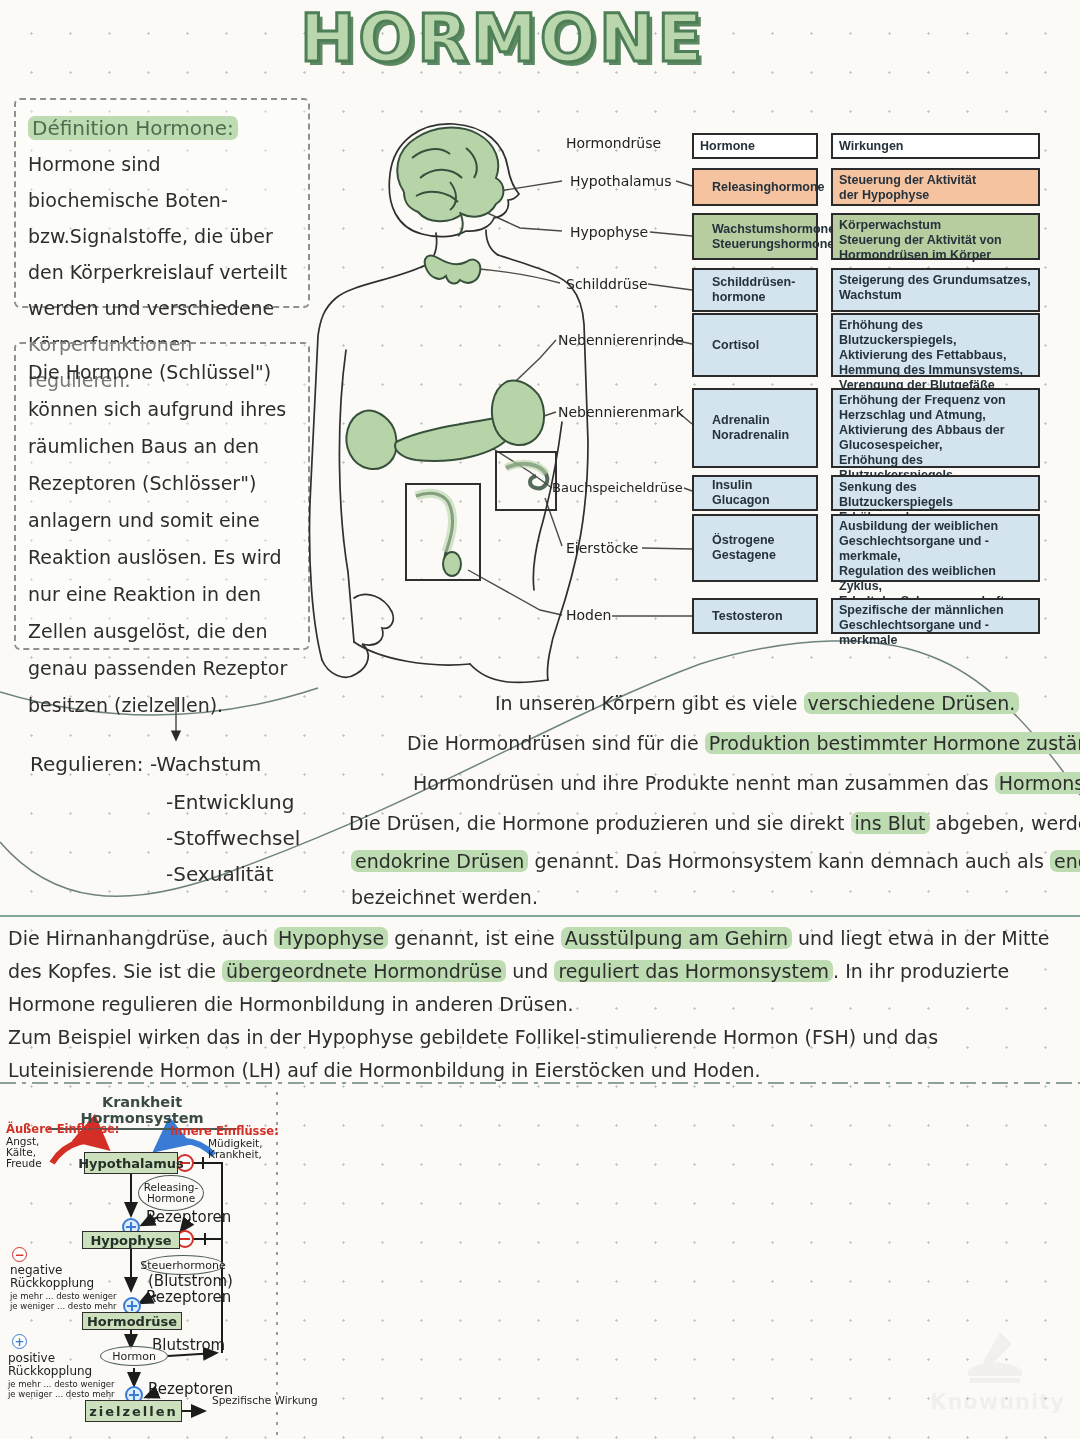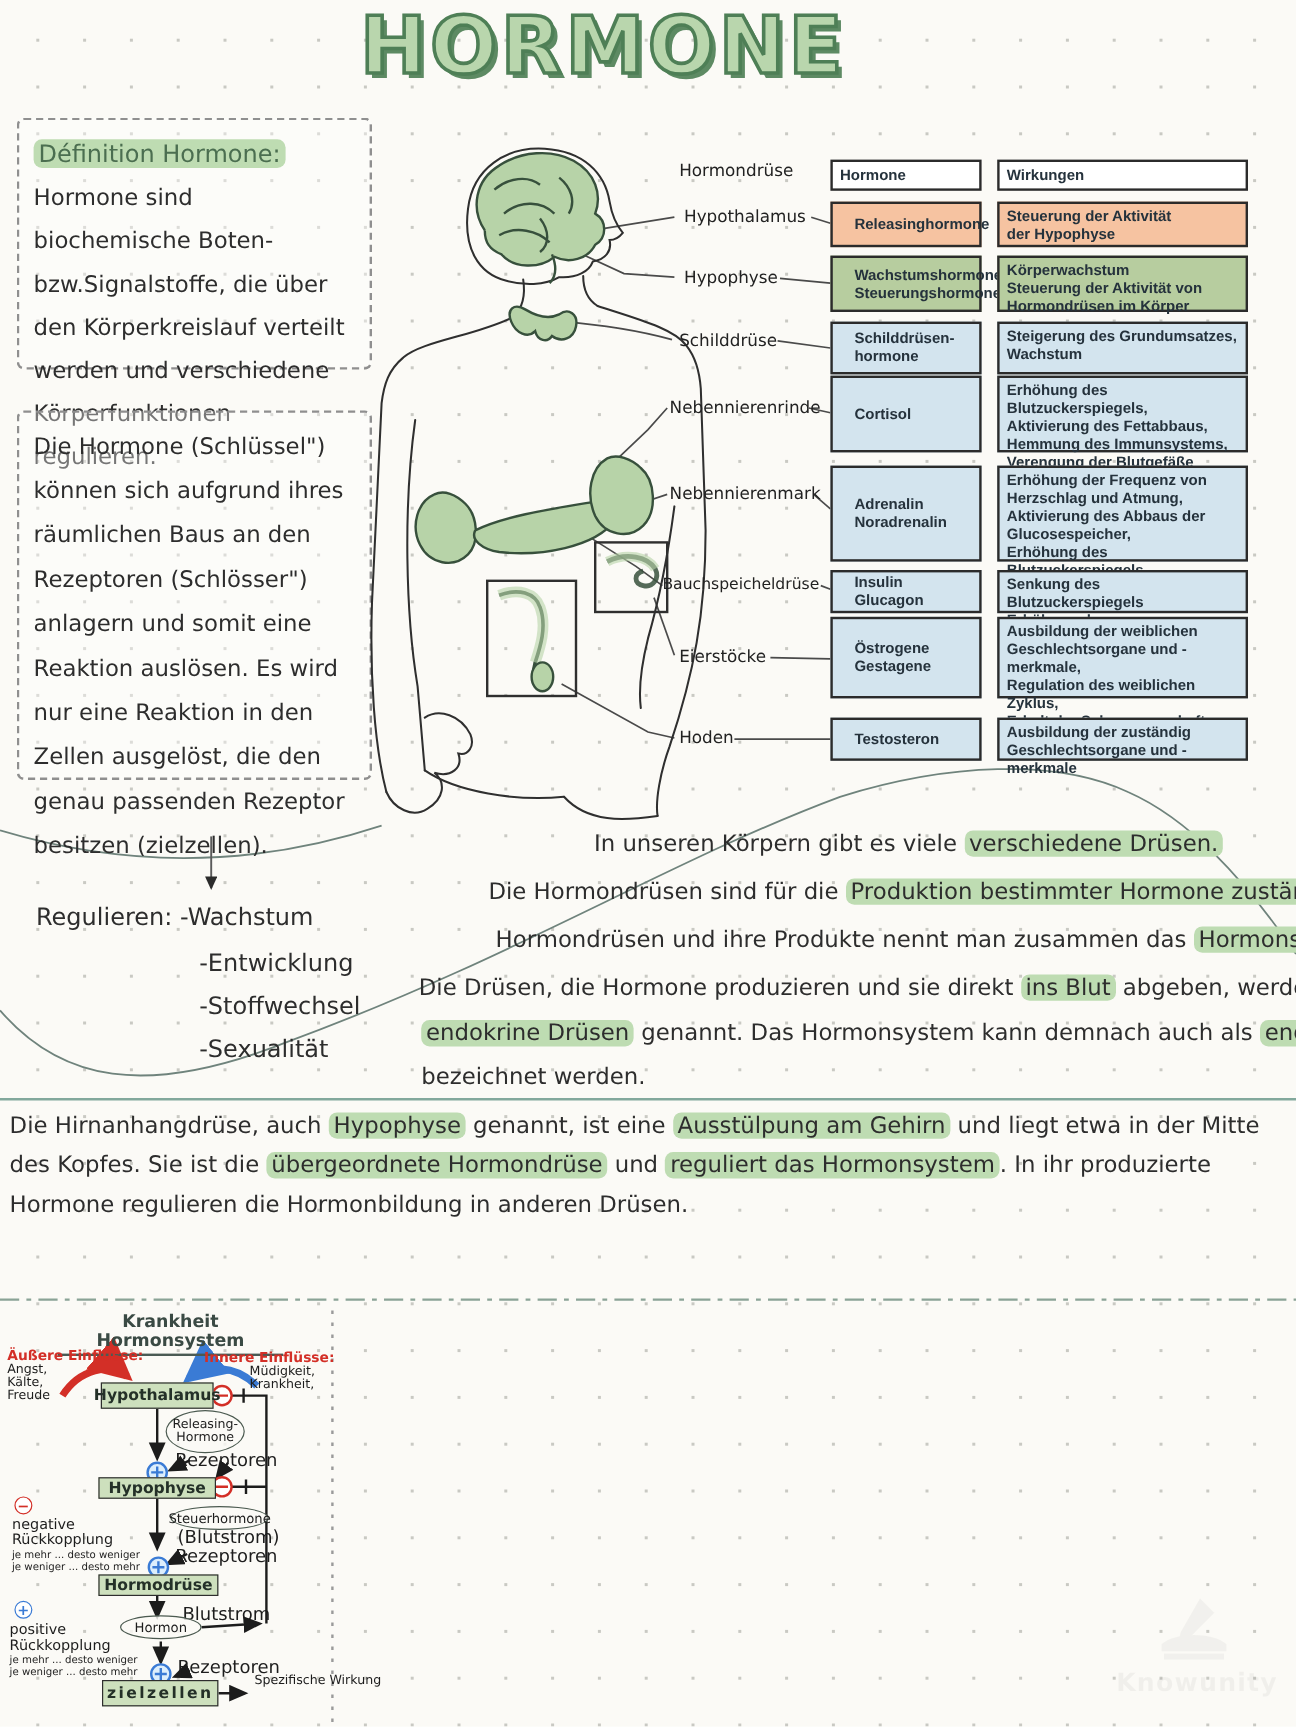--- a/index.html
+++ b/index.html
@@ -205,38 +205,39 @@
 Gestagene</div>
 
   <div class="abs tcell cwirk row-blue pre" style="top:475px;height:36px;">Senkung des Blutzuckerspiegels
 Erhöhung des Blutzuckerspiegels</div>
   <div class="abs tcell cwirk row-blue pre" style="top:514px;height:68px;">Ausbildung der weiblichen
 Geschlechtsorgane und -merkmale,
 Regulation des weiblichen Zyklus,
 Erhalt der Schwangerschaft</div>
 
   <div class="abs tcell chorm row-blue pre" style="top:598px;height:36px;">Testosteron</div>
-  <div class="abs tcell cwirk row-blue pre" style="top:598px;height:36px;">Ausbildung der zuständig
+  <div class="abs tcell cwirk row-blue pre" style="top:598px;height:36px;">Spezifische der männlichen
 Geschlechtsorgane und -merkmale</div>
 
   <div class="introLine" style="top:692px;padding-left:150px;"><span>In unseren Körpern gibt es viele </span><span class="hl">verschiedene Drüsen.</span></div>
   <div class="introLine" style="top:732px;padding-left:62px;"><span>Die Hormondrüsen sind für die </span><span class="hl">Produktion bestimmter Hormone zuständig</span></div>
   <div class="introLine" style="top:772px;padding-left:68px;"><span>Hormondrüsen und ihre Produkte nennt man zusammen das </span><span class="hl">Hormonsystem.</span></div>
   <div class="introLine" style="top:812px;padding-left:4px;"><span>Die Drüsen, die Hormone produzieren und sie direkt </span><span class="hl">ins Blut</span><span> abgeben, werden auch</span></div>
   <div class="introLine" style="top:850px;padding-left:6px;"><span class="hl">endokrine Drüsen</span><span> genannt. Das Hormonsystem kann demnach auch als </span><span class="hl">endokrines System</span></div>
   <div class="introLine" style="top:886px;padding-left:6px;"><span>bezeichnet werden.</span></div>
 
   <div class="abs reg" style="left:30px;top:752px;"><span>Regulieren:</span>&nbsp;<span>-Wachstum</span></div>
   <div class="abs reg" style="left:166px;top:790px;">-Entwicklung</div>
   <div class="abs reg" style="left:166px;top:826px;">-Stoffwechsel</div>
   <div class="abs reg" style="left:166px;top:862px;">-Sexualität</div>
 
   <div class="abs bigPara">
     <span>Die Hirnanhangdrüse, auch </span><span class="hl">Hypophyse</span><span> genannt, ist eine </span><span class="hl">Ausstülpung am Gehirn</span><span> und liegt etwa in der Mitte des Kopfes. Sie ist die </span><span class="hl">übergeordnete Hormondrüse</span><span> und </span><span class="hl">reguliert das Hormonsystem</span><span>. In ihr produzierte Hormone regulieren die Hormonbildung in anderen Drüsen.</span>
     <br>
+    <span>Zum Beispiel wirken das in der Hypophyse gebildete Follikel-stimulierende Hormon (FSH) und das Luteinisierende Hormon (LH) auf die Hormonbildung in Eierstöcken und Hoden.</span>
   </div>
 
   <svg class="abs" style="left:0;top:1085px;" width="300" height="354" viewBox="0 0 300 354">
     <defs>
       <marker id="fArr" markerWidth="10" markerHeight="10" refX="6.5" refY="3.5" orient="auto">
         <path d="M0,0 L8,3.5 L0,7 z" fill="#1c1c1c"></path>
       </marker>
       <marker id="rArr" markerWidth="8" markerHeight="8" refX="5" refY="3" orient="auto">
         <path d="M0,0 L6,3 L0,6 z" fill="#d32f27"></path>
       </marker>

